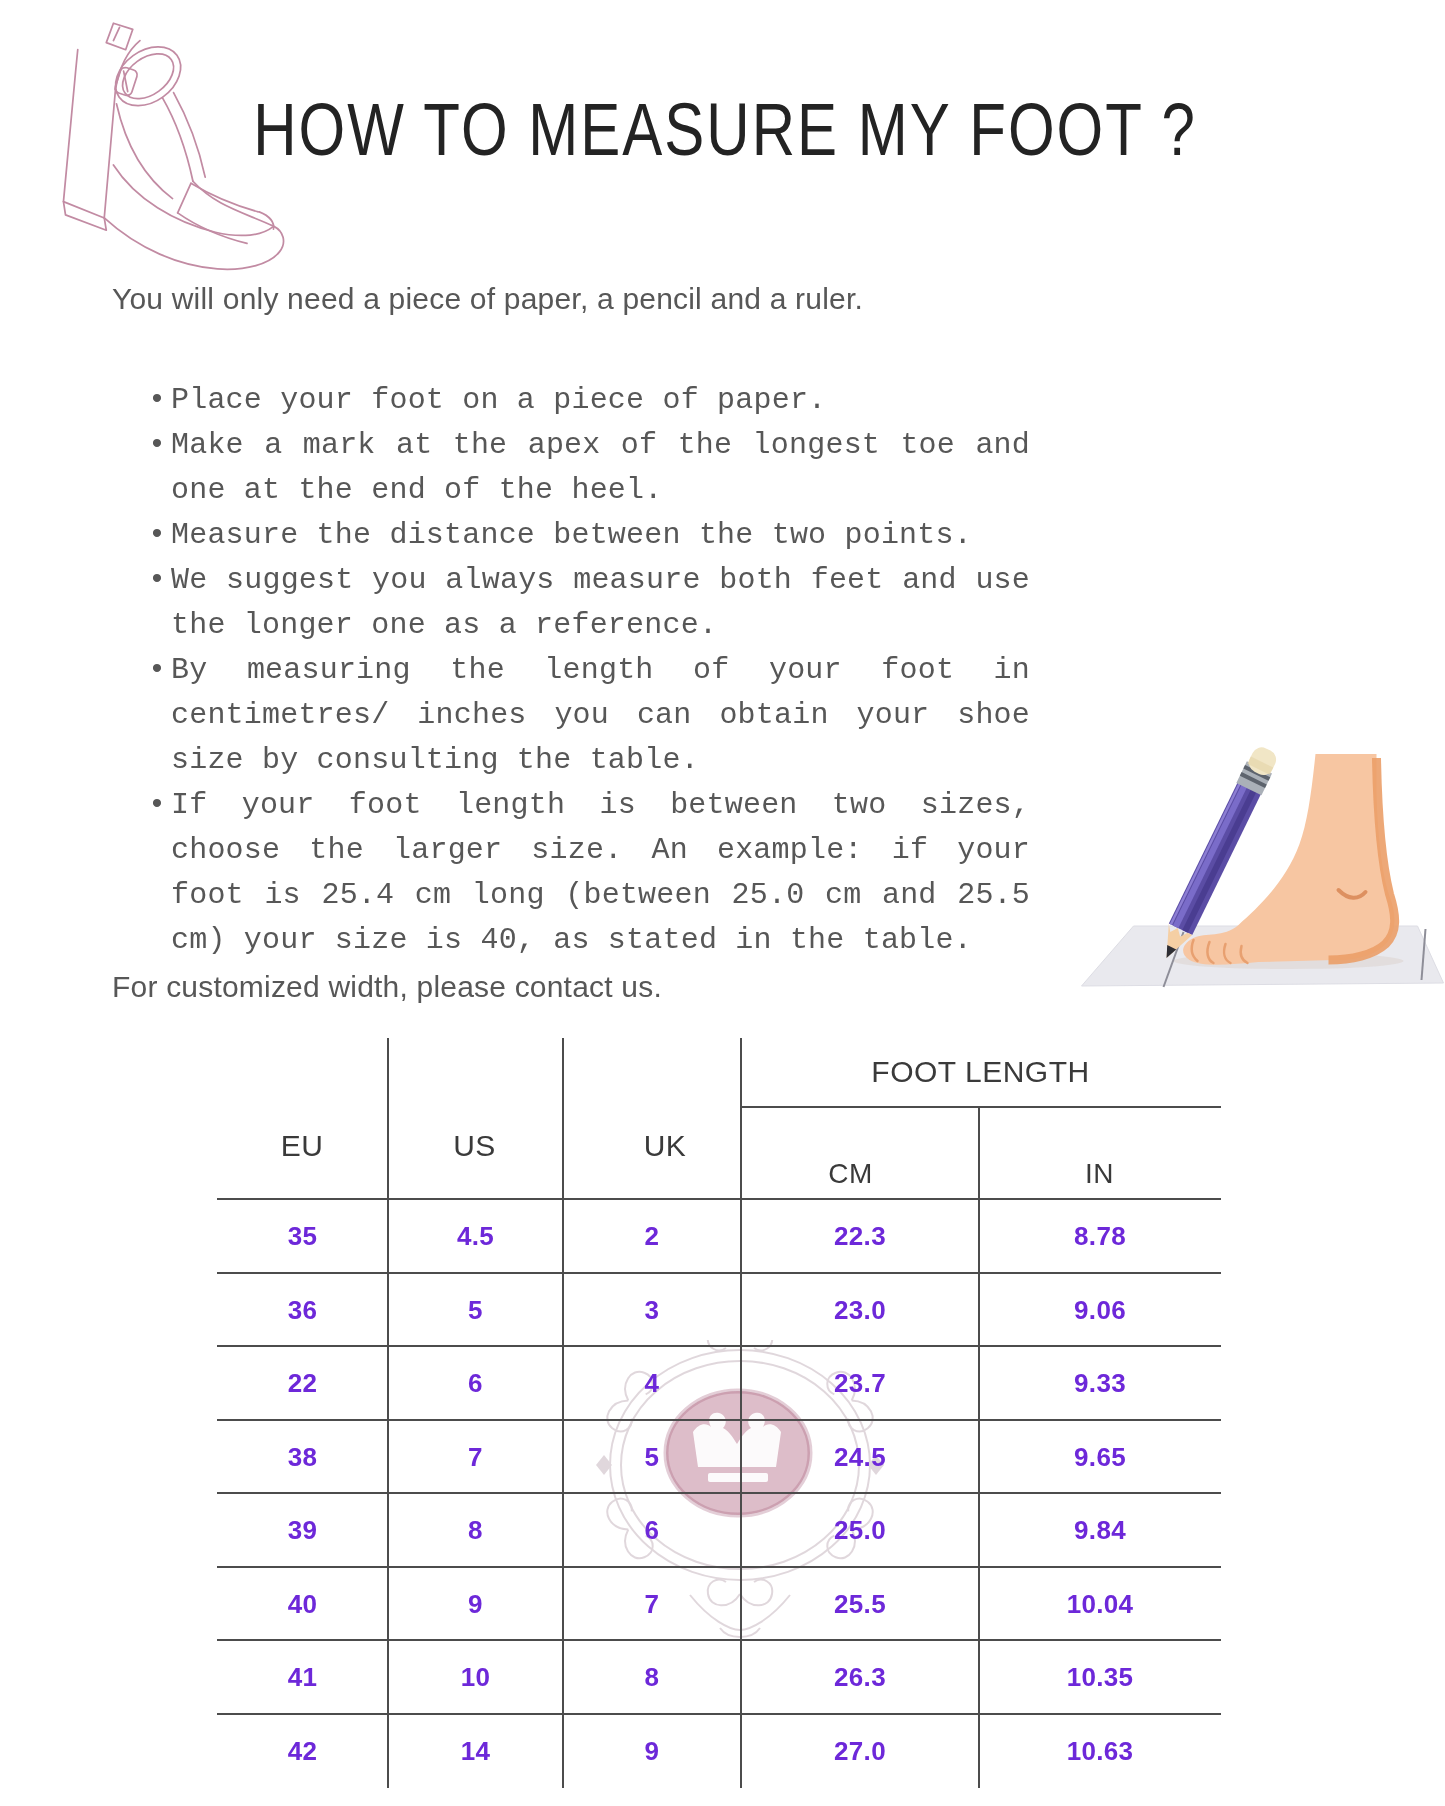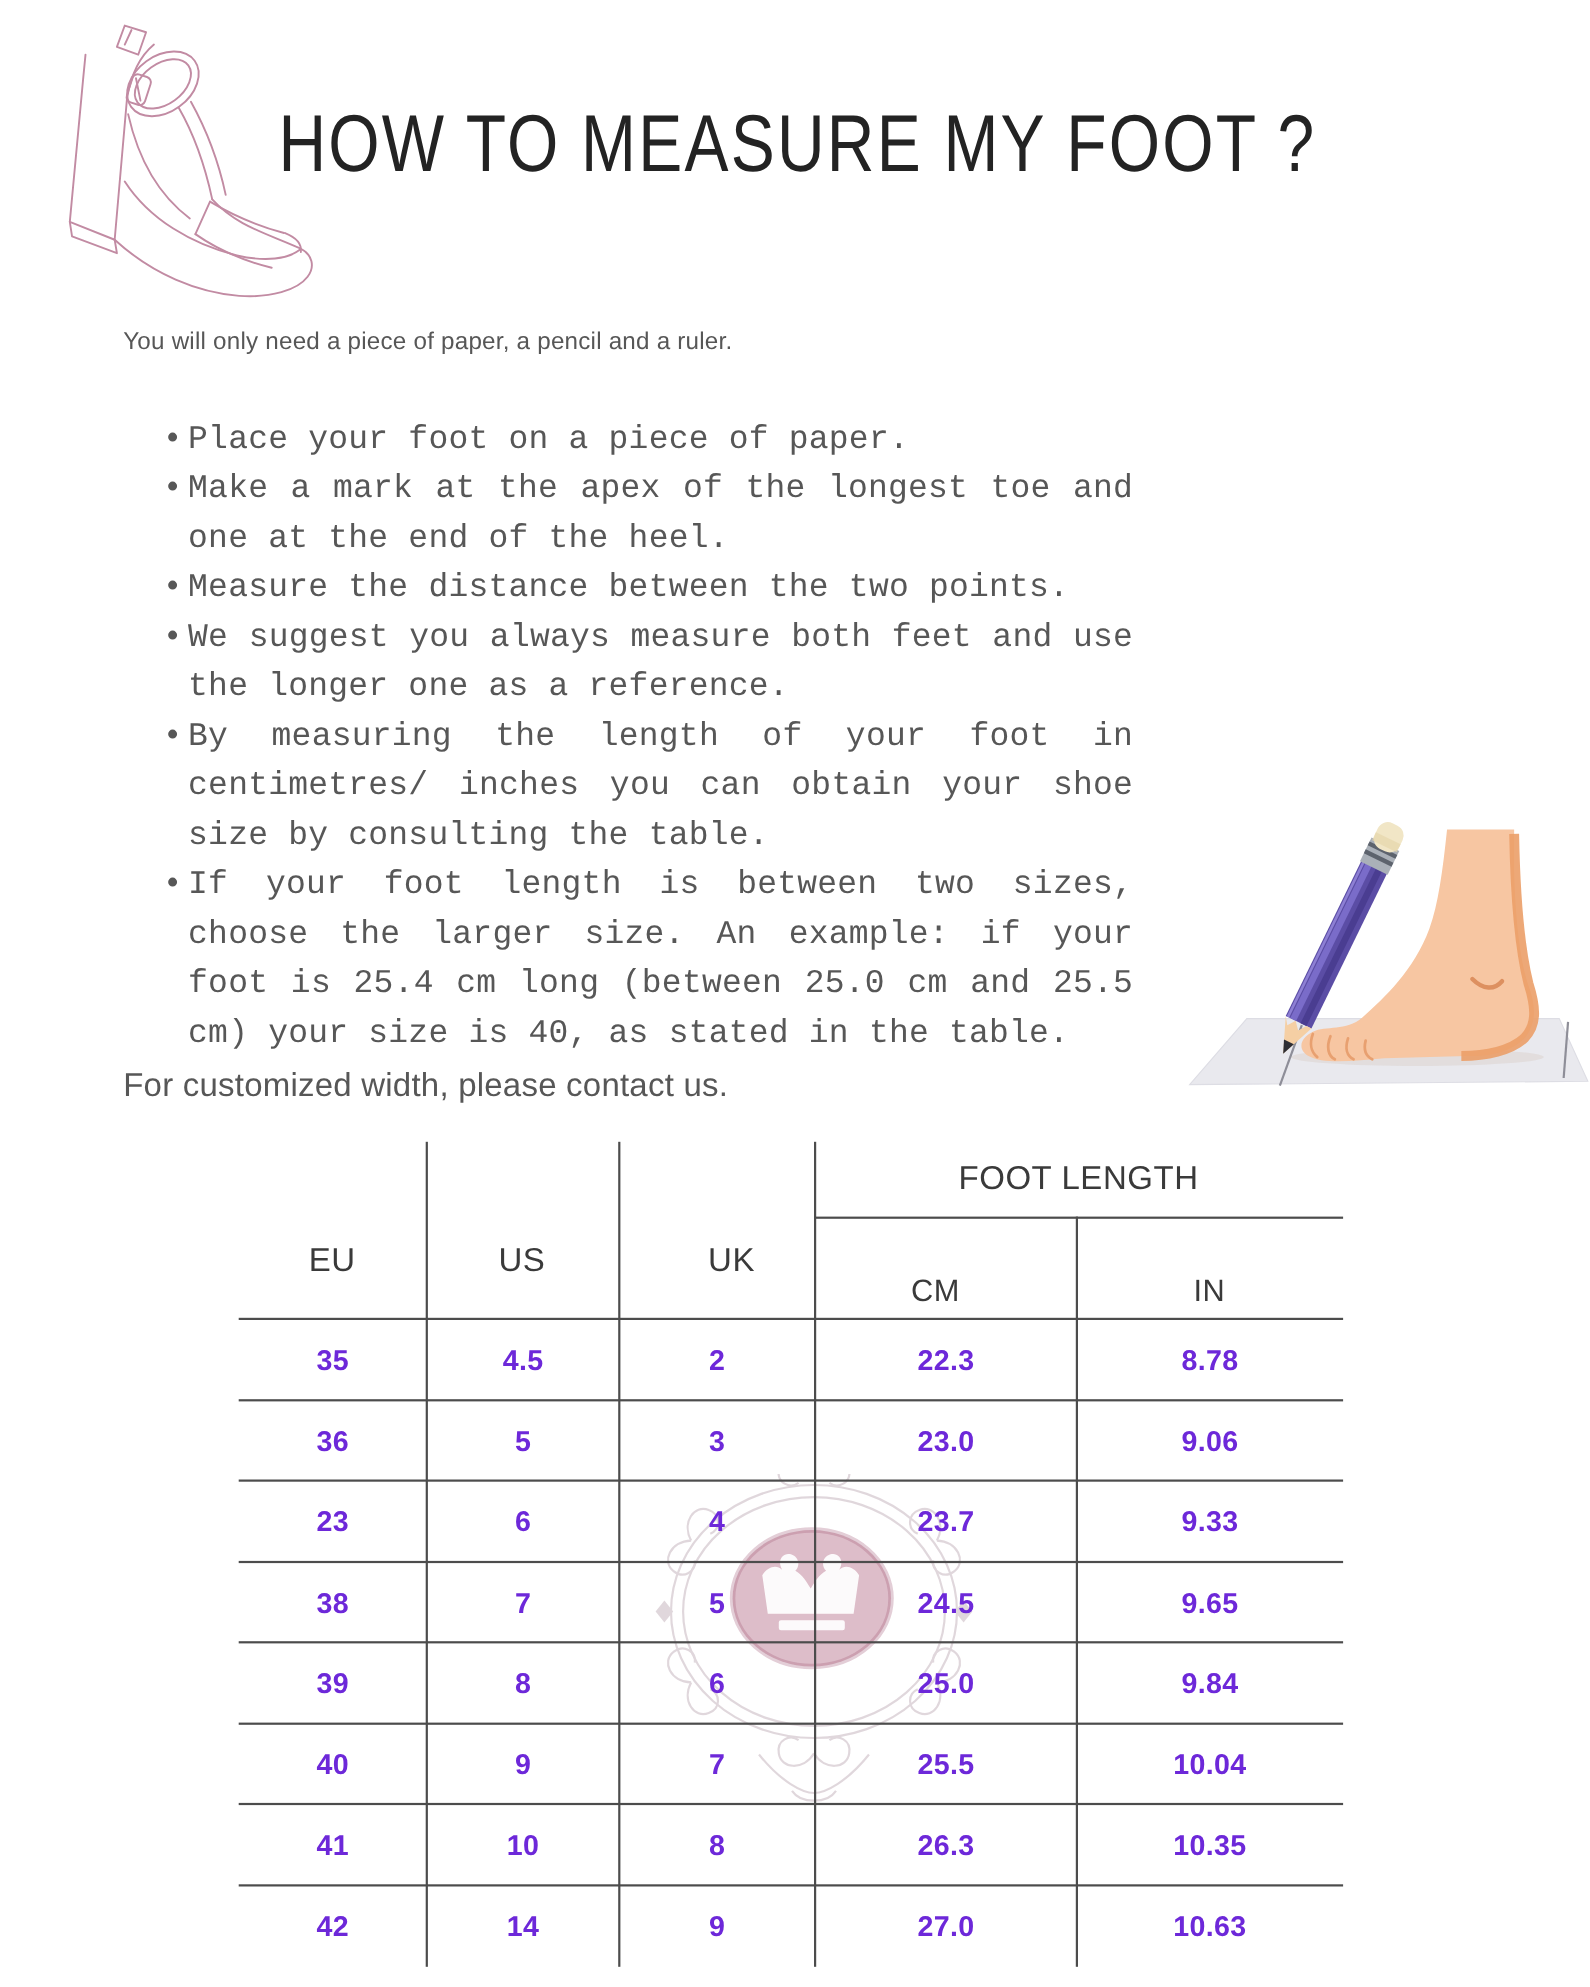--- a/index.html
+++ b/index.html
@@ -6,21 +6,21 @@
   body{width:1445px;height:1806px;position:relative;overflow:hidden;
        font-family:"Liberation Sans","DejaVu Sans",sans-serif;}
   .abs{position:absolute;}
 
   
   #title{left:130px;top:88px;width:1190px;text-align:center;
          font-size:60px;font-weight:200;letter-spacing:2px;color:#232323;
          transform:scaleY(1.22);transform-origin:top center;white-space:nowrap;}
 
   
-  #intro{left:112px;top:297px;font-size:22px;font-weight:300;color:#575757;letter-spacing:.2px;}
+  #intro{left:112px;top:282px;font-size:30px;font-weight:300;color:#575757;letter-spacing:.2px;}
   #instructions{left:148px;top:378px;width:882px;margin:0;padding:0;list-style:none;font-family:Liberation Mono, monospace;}
   #instructions li{position:relative;padding-left:23px;font-size:30px;font-weight:300;
          color:#575757;line-height:45px;text-align:justify;letter-spacing:.2px;}
   #instructions li::before{content:"•";position:absolute;left:0;top:0;color:#575757;}
   #contact{left:112px;top:970px;font-size:30px;font-weight:300;color:#575757;letter-spacing:.2px;}
 
   
   #size-table{left:217px;top:1038px;width:1004px;height:750px;}
   .vline,.hline{position:absolute;background:#4c4c4c;}
   .vline{width:2px;}
@@ -194,20 +194,20 @@
   <div class="hcell" style="left:523px;width:481px;top:0;height:68px;">FOOT LENGTH</div>
   <div class="hcell" style="left:0;width:170px;top:70px;height:76px;">EU</div>
   <div class="hcell" style="left:170px;width:175px;top:70px;height:76px;">US</div>
   <div class="hcell" style="left:345px;width:206px;top:70px;height:76px;">UK</div>
   <div class="hcell" style="left:523px;width:221px;top:112px;height:48px;font-size:28px;">CM</div>
   <div class="hcell" style="left:761px;width:243px;top:112px;height:48px;font-size:28px;">IN</div>
 
   <div class="table-body">
       <div class="trow"><div class="tcell">35</div><div class="tcell">4.5</div><div class="tcell">2</div><div class="tcell">22.3</div><div class="tcell">8.78</div></div>
       <div class="trow"><div class="tcell">36</div><div class="tcell">5</div><div class="tcell">3</div><div class="tcell">23.0</div><div class="tcell">9.06</div></div>
-      <div class="trow"><div class="tcell">23</div><div class="tcell">6</div><div class="tcell">4</div><div class="tcell">23.7</div><div class="tcell">9.33</div></div>
+      <div class="trow"><div class="tcell">22</div><div class="tcell">6</div><div class="tcell">4</div><div class="tcell">23.7</div><div class="tcell">9.33</div></div>
       <div class="trow"><div class="tcell">38</div><div class="tcell">7</div><div class="tcell">5</div><div class="tcell">24.5</div><div class="tcell">9.65</div></div>
       <div class="trow"><div class="tcell">39</div><div class="tcell">8</div><div class="tcell">6</div><div class="tcell">25.0</div><div class="tcell">9.84</div></div>
       <div class="trow"><div class="tcell">40</div><div class="tcell">9</div><div class="tcell">7</div><div class="tcell">25.5</div><div class="tcell">10.04</div></div>
       <div class="trow"><div class="tcell">41</div><div class="tcell">10</div><div class="tcell">8</div><div class="tcell">26.3</div><div class="tcell">10.35</div></div>
       <div class="trow"><div class="tcell">42</div><div class="tcell">14</div><div class="tcell">9</div><div class="tcell">27.0</div><div class="tcell">10.63</div></div>
     </div>
 </div>
 
 </body></html>

